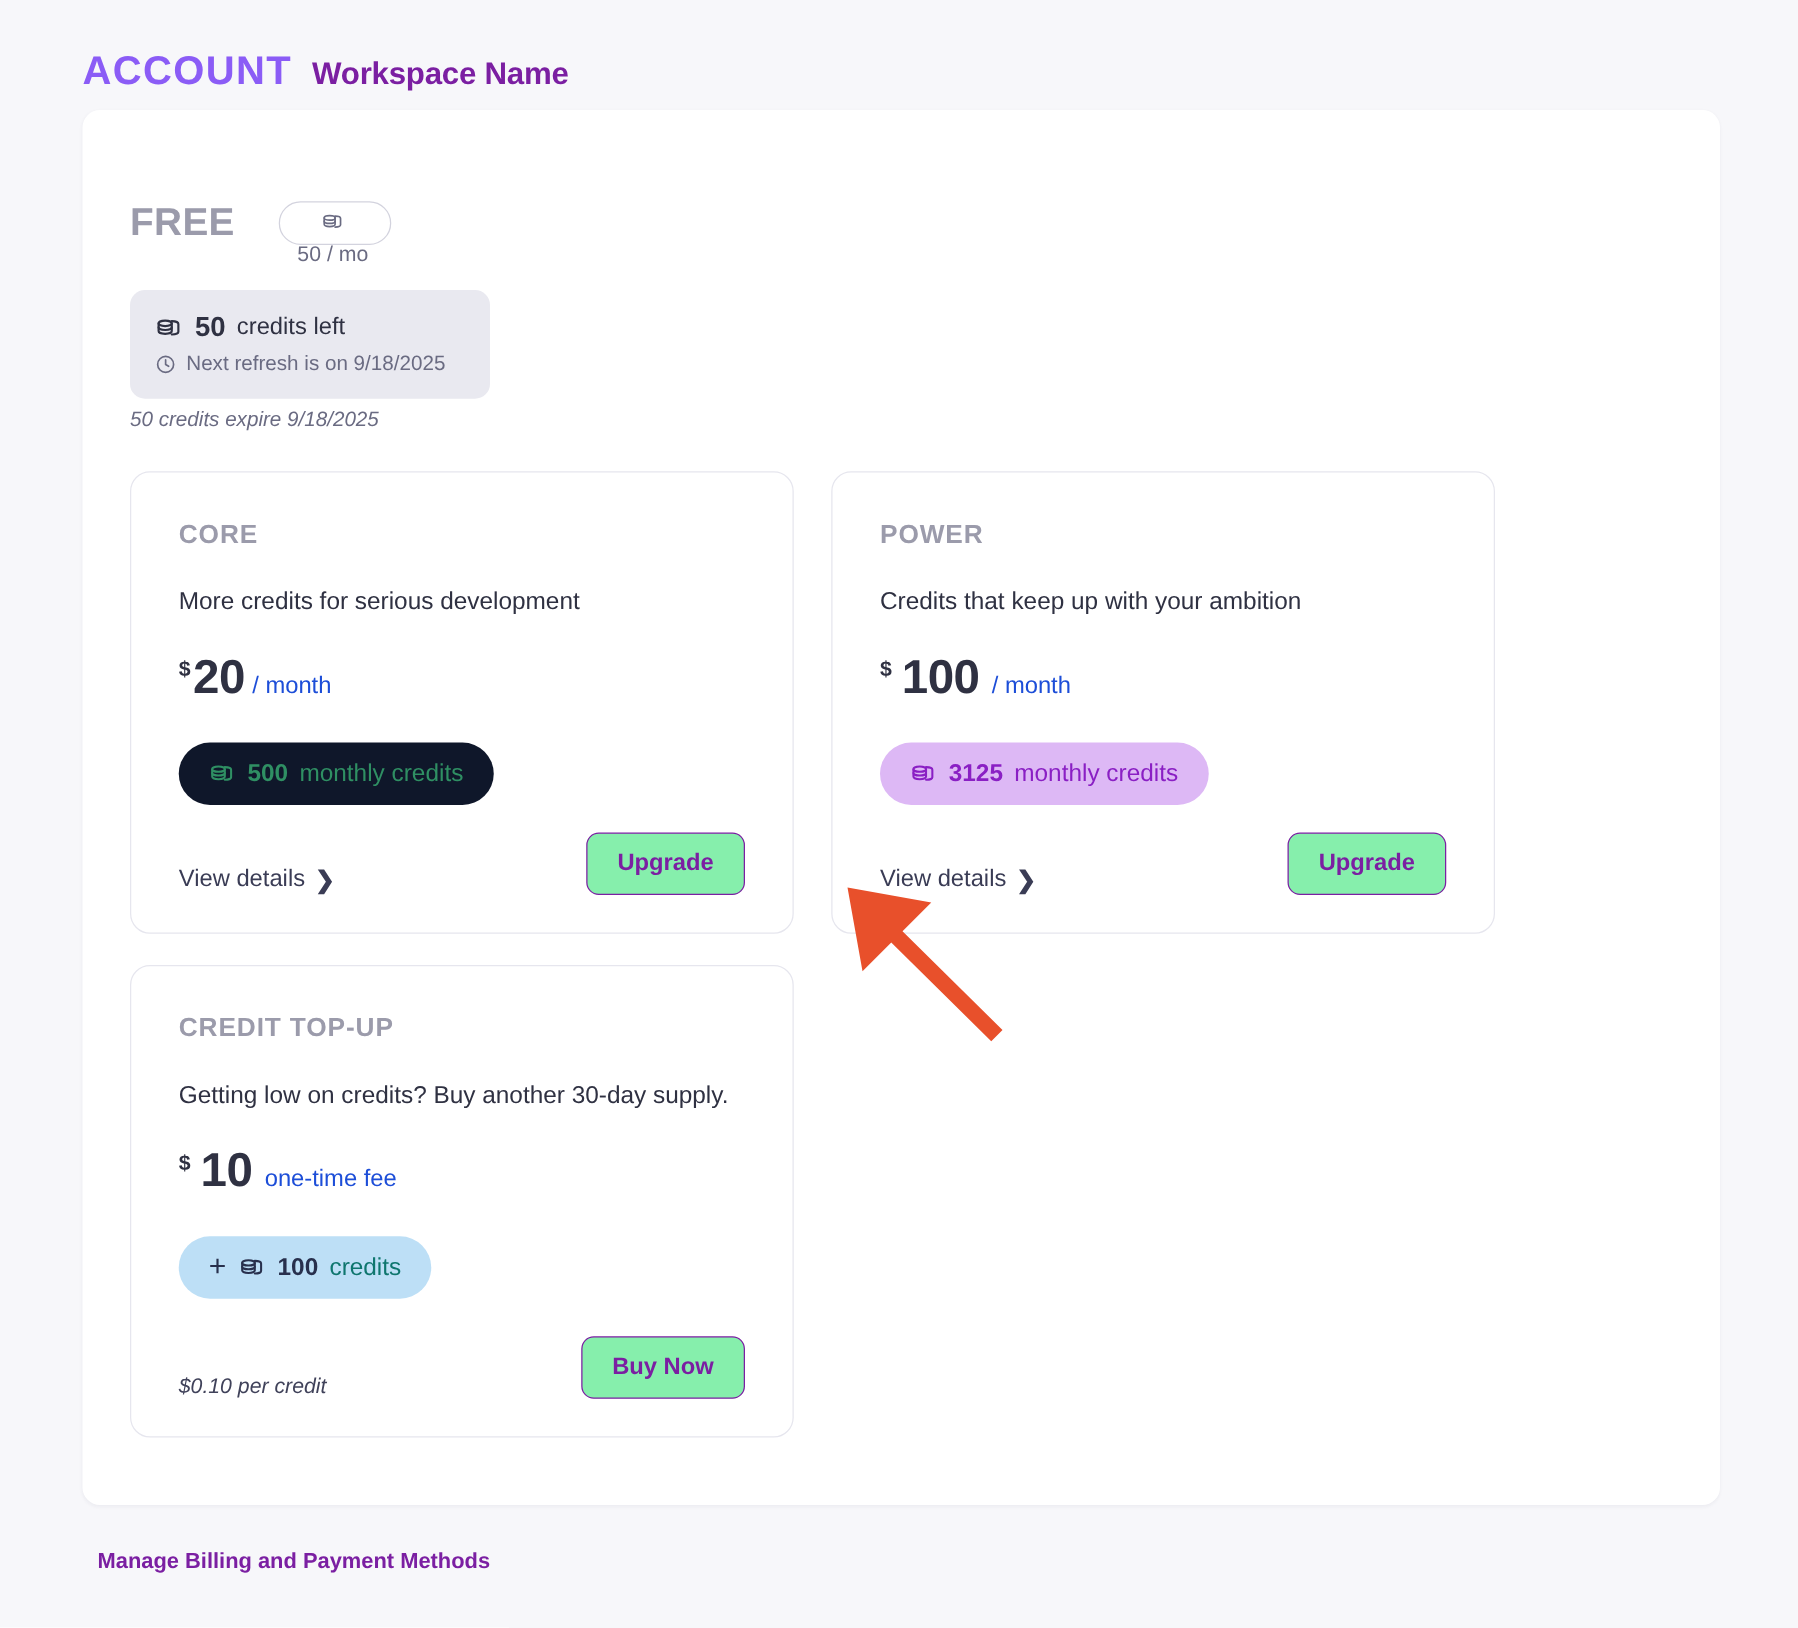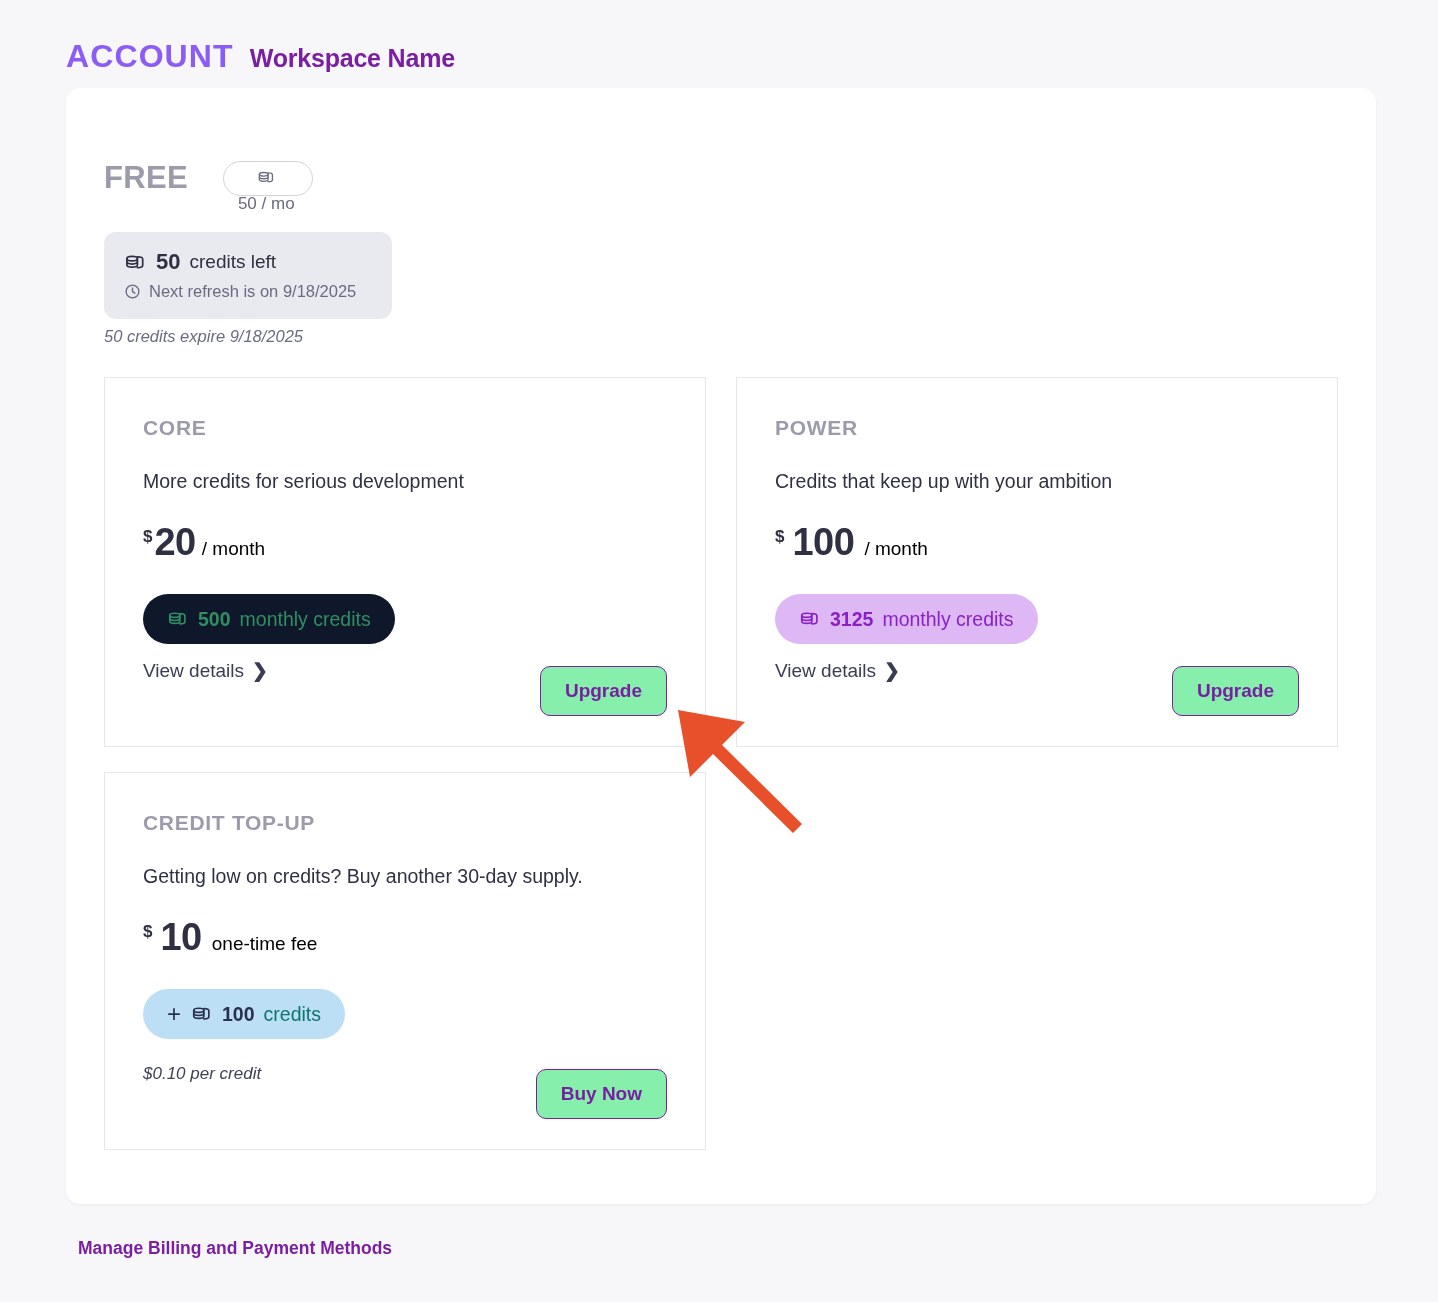--- a/index.html
+++ b/index.html
@@ -119,24 +119,24 @@
     position: absolute;
     left: 38px;
     top: 289px;
     width: 1234px;
   }
   .card-row {
     display: flex;
     gap: 30px;
   }
   .card {
-    width: 602px;
+    width: 531px;
     background: #ffffff;
     border: 1.2px solid #e6e6ee;
-    border-radius: 0;
+    border-radius: 16px;
     padding: 38px 38px 30px 38px;
     position: relative;
   }
   .card.tall { height: 370px; }
   .card.topup { height: 378px; margin-top: 25px; }
 
   .card-title {
     font-size: 21px;
     font-weight: 700;
     color: #9b9bab;
@@ -163,21 +163,21 @@
     margin-right: 2px;
   }
   .price .amount {
     font-size: 38px;
     font-weight: 700;
     color: #2f3142;
     letter-spacing: -0.5px;
   }
   .price .per {
     font-size: 19px;
-    color: #000000;
+    color: #1d4ed8;
     margin-left: 6px;
     font-weight: 400;
   }
   .price.spaced .per { margin-left: 10px; }
   .price.spaced .amount { margin-left: 6px; }
 
   .pill {
     margin-top: 30px;
     display: inline-flex;
     align-items: center;
@@ -193,21 +193,21 @@
   .pill.blue   { background: #bddff6; color: #28304d; }
   .pill.blue .plus { font-size: 24px; font-weight: 500; margin-right: 1px; }
   .pill.blue .lbl { color: #0f766e; }
 
   .card-footer {
     position: absolute;
     left: 38px;
     right: 38px;
     bottom: 30px;
     display: flex;
-    align-items: center;
+    align-items: flex-end;
     justify-content: space-between;
   }
   .view-details {
     display: inline-flex;
     align-items: center;
     gap: 8px;
     font-size: 19px;
     color: #3a3c55;
     cursor: pointer;
   }

